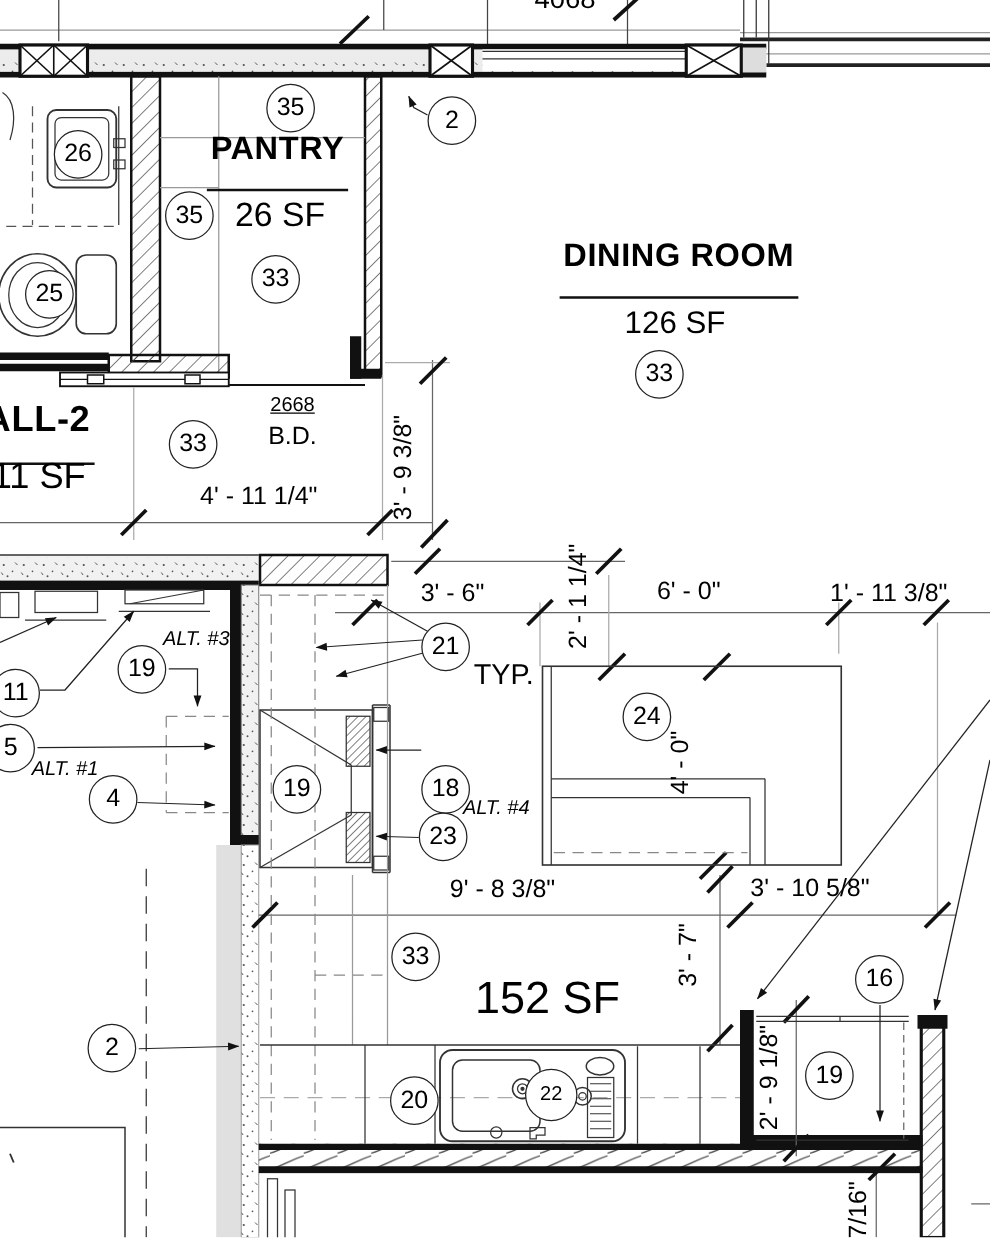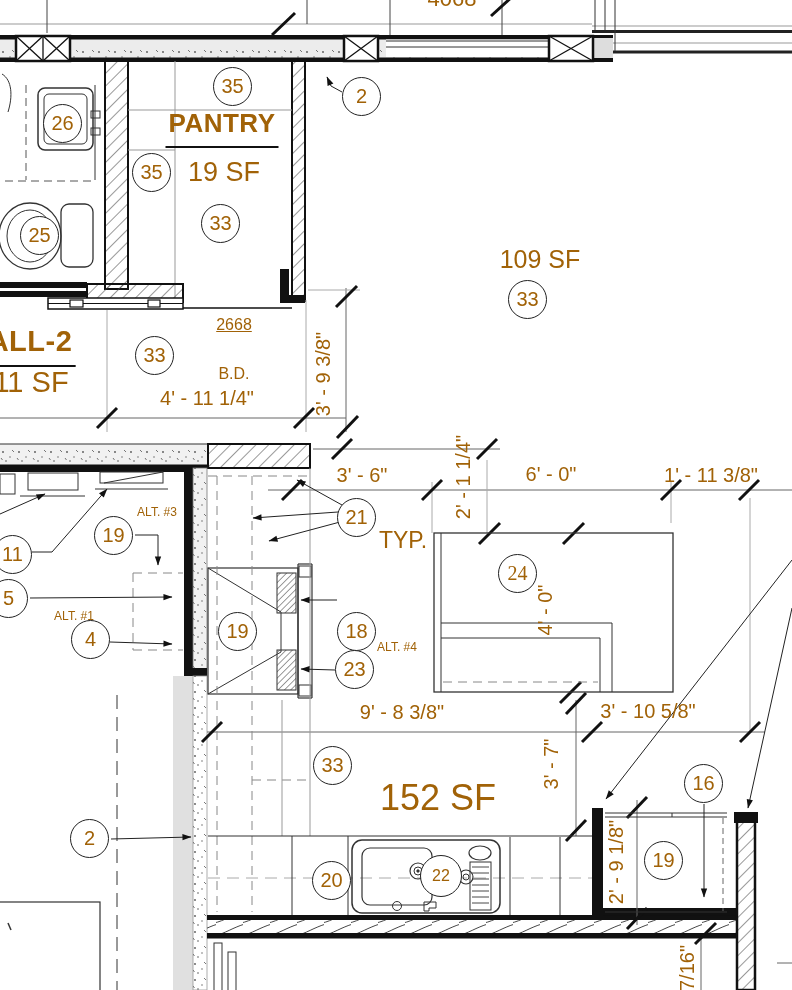--- a/index.html
+++ b/index.html
@@ -1,24 +1,24 @@
 <!DOCTYPE html>
 <html><head>
 <meta charset="utf-8">
 <style>
   html,body{margin:0;padding:0;background:#fff;}
   .plan{position:relative;width:792px;height:990px;overflow:hidden;background:#fff;
-        font-family:"Liberation Sans", sans-serif;color:#a16207;}
+        font-family:"Liberation Sans", sans-serif;color:#000000;}
   .plan svg{position:absolute;left:0;top:0;}
   .lbl{position:absolute;transform:translate(-50%,-50%);white-space:nowrap;z-index:5;}
   .rot{transform:translate(-50%,-50%) rotate(-90deg);}
-  .room{font-weight:bold;border-bottom:2.5px solid #111;padding:0 3px 7px;letter-spacing:.5px;}
+  .room{font-weight:bold;border-bottom:2.5px solid #111;padding:0 3px 17px;letter-spacing:.5px;}
   .area{font-weight:normal;}
   .dim{font-size:20px;}
-  .alt{font-size:12px;}
+  .alt{font-size:16px;font-style:italic;}
   .knote{position:absolute;width:37px;height:37px;border:1.6px solid #222;border-radius:50%;
          background:#fff;display:flex;align-items:center;justify-content:center;
          font-size:20px;z-index:6;}
   .knote.big{width:40px;height:40px;font-size:16px;}
 </style>
 </head>
 <body>
 
 <div class="plan">
 
@@ -355,21 +355,21 @@
     </div>
 <div class="knote" style="left:218px;top:612px;">
       <span>19</span>
     </div>
 <div class="knote" style="left:337px;top:612px;">
       <span>18</span>
     </div>
 <div class="knote" style="left:335px;top:650px;">
       <span>23</span>
     </div>
-<div class="knote" style="left:498px;top:554px;font-family:Liberation Serif, serif;">
+<div class="knote" style="left:498px;top:554px;">
       <span>24</span>
     </div>
 <div class="knote" style="left:313px;top:746px;">
       <span>33</span>
     </div>
 <div class="knote" style="left:684px;top:764px;">
       <span>16</span>
     </div>
 <div class="knote" style="left:644px;top:841px;">
       <span>19</span>
@@ -380,43 +380,44 @@
 <div class="knote" style="left:312px;top:861px;">
       <span>20</span>
     </div>
 <div class="knote big" style="left:420px;top:855px;">
       <span>22</span>
     </div>
 
 <div class="lbl" style="left:452px;top:-1px;font-size:22px;">4068</div>
 
 <div class="lbl room" style="left:222px;top:128px;font-size:26px;">PANTRY</div>
-<div class="lbl area" style="left:224px;top:172px;font-size:27px;">19 SF</div>
-
-<div class="lbl area" style="left:540px;top:259px;font-size:25px;">109 SF</div>
+<div class="lbl area" style="left:224px;top:172px;font-size:27px;">26 SF</div>
+
+<div class="lbl room" style="left:543px;top:214px;font-size:26px;">DINING ROOM</div>
+<div class="lbl area" style="left:540px;top:259px;font-size:25px;">126 SF</div>
 
 <div class="lbl room" style="left:30px;top:346px;font-size:29px;">ALL-2</div>
 <div class="lbl area" style="left:31px;top:382px;font-size:29px;">11 SF</div>
 
 <div class="lbl area" style="left:438px;top:798px;font-size:36px;">152 SF</div>
 
 <div class="lbl" style="left:234px;top:325px;font-size:16px;text-decoration:underline;">2668</div>
-<div class="lbl" style="left:234px;top:350px;font-size:16px;margin-top:24px;">B.D.</div>
+<div class="lbl" style="left:234px;top:350px;font-size:20px;">B.D.</div>
 
 <div class="lbl dim" style="left:207px;top:398px;">4' - 11 1/4"</div>
 <div class="lbl dim rot" style="left:323px;top:374px;">3' - 9 3/8"</div>
 <div class="lbl dim" style="left:362px;top:475px;">3' - 6"</div>
 <div class="lbl dim rot" style="left:463px;top:477px;">2' - 1 1/4"</div>
 <div class="lbl dim" style="left:551px;top:474px;">6' - 0"</div>
 <div class="lbl dim" style="left:711px;top:475px;">1' - 11 3/8"</div>
 <div class="lbl dim rot" style="left:545px;top:610px;">4' - 0"</div>
 <div class="lbl dim" style="left:402px;top:712px;">9' - 8 3/8"</div>
 <div class="lbl dim" style="left:648px;top:711px;">3' - 10 5/8"</div>
 <div class="lbl dim rot" style="left:551px;top:764px;">3' - 7"</div>
 <div class="lbl dim rot" style="left:616px;top:862px;">2' - 9 1/8"</div>
 <div class="lbl dim rot" style="left:687px;top:968px;">7/16"</div>
 
 <div class="lbl alt" style="left:157px;top:512px;">ALT. #3</div>
-<div class="lbl alt" style="left:74px;top:616px;">ALT. #1</div>
+<div class="lbl alt" style="left:52px;top:616px;">ALT. #1</div>
 <div class="lbl alt" style="left:397px;top:647px;">ALT. #4</div>
 <div class="lbl" style="left:403px;top:540px;font-size:23px;">TYP.</div>
 
 </div>
 
 </body></html>

